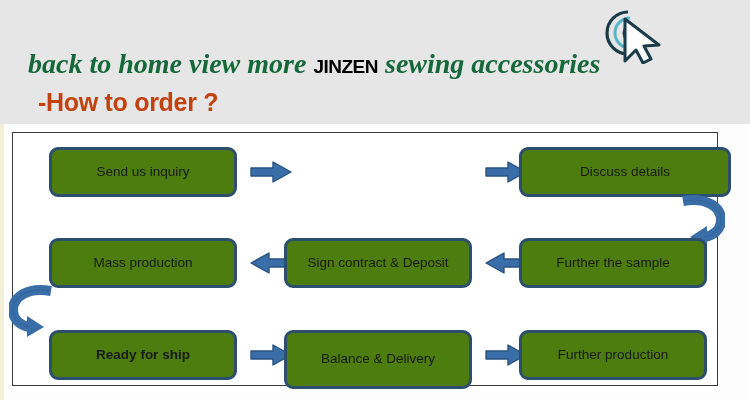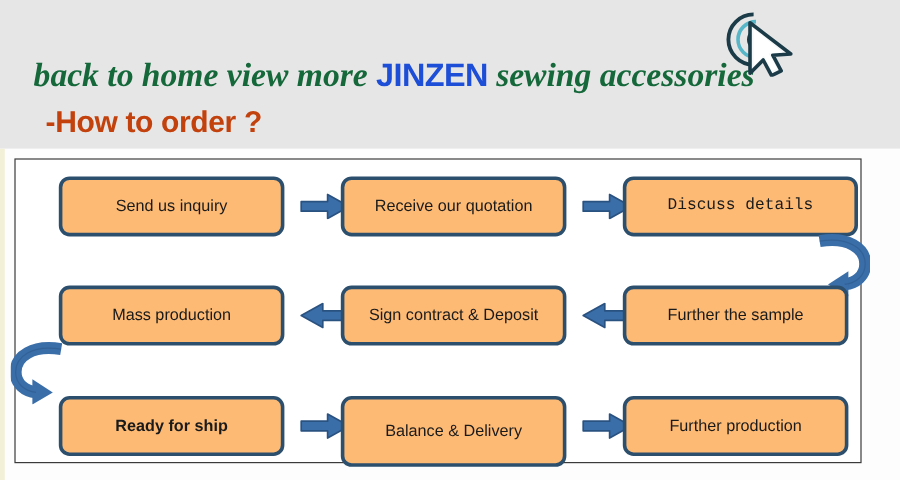--- a/index.html
+++ b/index.html
@@ -32,22 +32,22 @@
     font-style: italic;
     font-weight: 700;
     font-size: 28px;
     color: #15683a;
     letter-spacing: 0px;
   }
   #headline .brand {
     font-family: "Liberation Sans", sans-serif;
     font-style: normal;
     font-weight: 700;
-    font-size: 27px;
-    color: #1d4ed8;
+    font-size: 19px;
+    color: #000000;
     letter-spacing: -0.5px;
   }
   #subhead {
     position: absolute;
     left: 38px;
     top: 88px;
     white-space: nowrap;
     font-family: "Liberation Sans", sans-serif;
     font-weight: 700;
     font-size: 25px;
@@ -83,21 +83,21 @@
   }
   #panel-bg-fill {
     position: absolute;
     left: 0; top: 124px;
     width: 750px; height: 276px;
     background: #fdfdfd;
   }
 
   .flowbox {
     position: absolute;
-    background: #fdba74;
+    background: #4d7c0f;
     border: 3px solid #2c4f6e;
     border-radius: 9px;
     box-sizing: border-box;
     display: flex;
     align-items: center;
     justify-content: center;
     color: #1a1a1a;
     font-family: "Liberation Sans", sans-serif;
     font-size: 13.5px;
     font-weight: 400;
@@ -150,29 +150,28 @@
   <div id="panel">
 
     <div class="flowbox" style="left:36px; top:14px; width:188px; height:50px;">Send us inquiry</div>
 
     <div class="arrow-straight" style="left:236px; top:28px; width:44px; height:22px;">
       <svg width="44" height="22" viewBox="0 0 44 22">
         <path d="M2 7 L24 7 L24 1 L42 11 L24 21 L24 15 L2 15 Z" fill="#3a6ea8" stroke="#2a5280" stroke-width="1.4" stroke-linejoin="round"></path>
       </svg>
     </div>
 
-    <div class="flowbox" style="left:271px; top:14px; width:188px; height:50px;">Receive our  quotation</div>
 
     <div class="arrow-straight" style="left:471px; top:28px; width:44px; height:22px;">
       <svg width="44" height="22" viewBox="0 0 44 22">
         <path d="M2 7 L24 7 L24 1 L42 11 L24 21 L24 15 L2 15 Z" fill="#3a6ea8" stroke="#2a5280" stroke-width="1.4" stroke-linejoin="round"></path>
       </svg>
     </div>
 
-    <div class="flowbox" style="left:506px; top:14px; width:196px; height:50px;font-family:Liberation Mono, monospace;">Discuss details</div>
+    <div class="flowbox" style="left:506px; top:14px; width:212px; height:50px;">Discuss details</div>
 
     <div class="arrow-curve" style="left:664px; top:62px; width:48px; height:52px;">
       <svg width="48" height="52" viewBox="0 0 48 52">
         <path d="M6 6 C30 2, 44 12, 44 25 C44 35, 36 41, 27 42" fill="none" stroke="#3a6ea8" stroke-width="10" stroke-linecap="butt"></path>
         <path d="M30 31 L30 52 L13 42 Z" fill="#3a6ea8"></path>
         <path d="M6 6 C30 2, 44 12, 44 25 C44 35, 36 41, 27 42" fill="none" stroke="#2a5280" stroke-width="1" opacity="0.45"></path>
       </svg>
     </div>
 
     <div class="flowbox" style="left:36px; top:105px; width:188px; height:50px;">Mass production</div>

